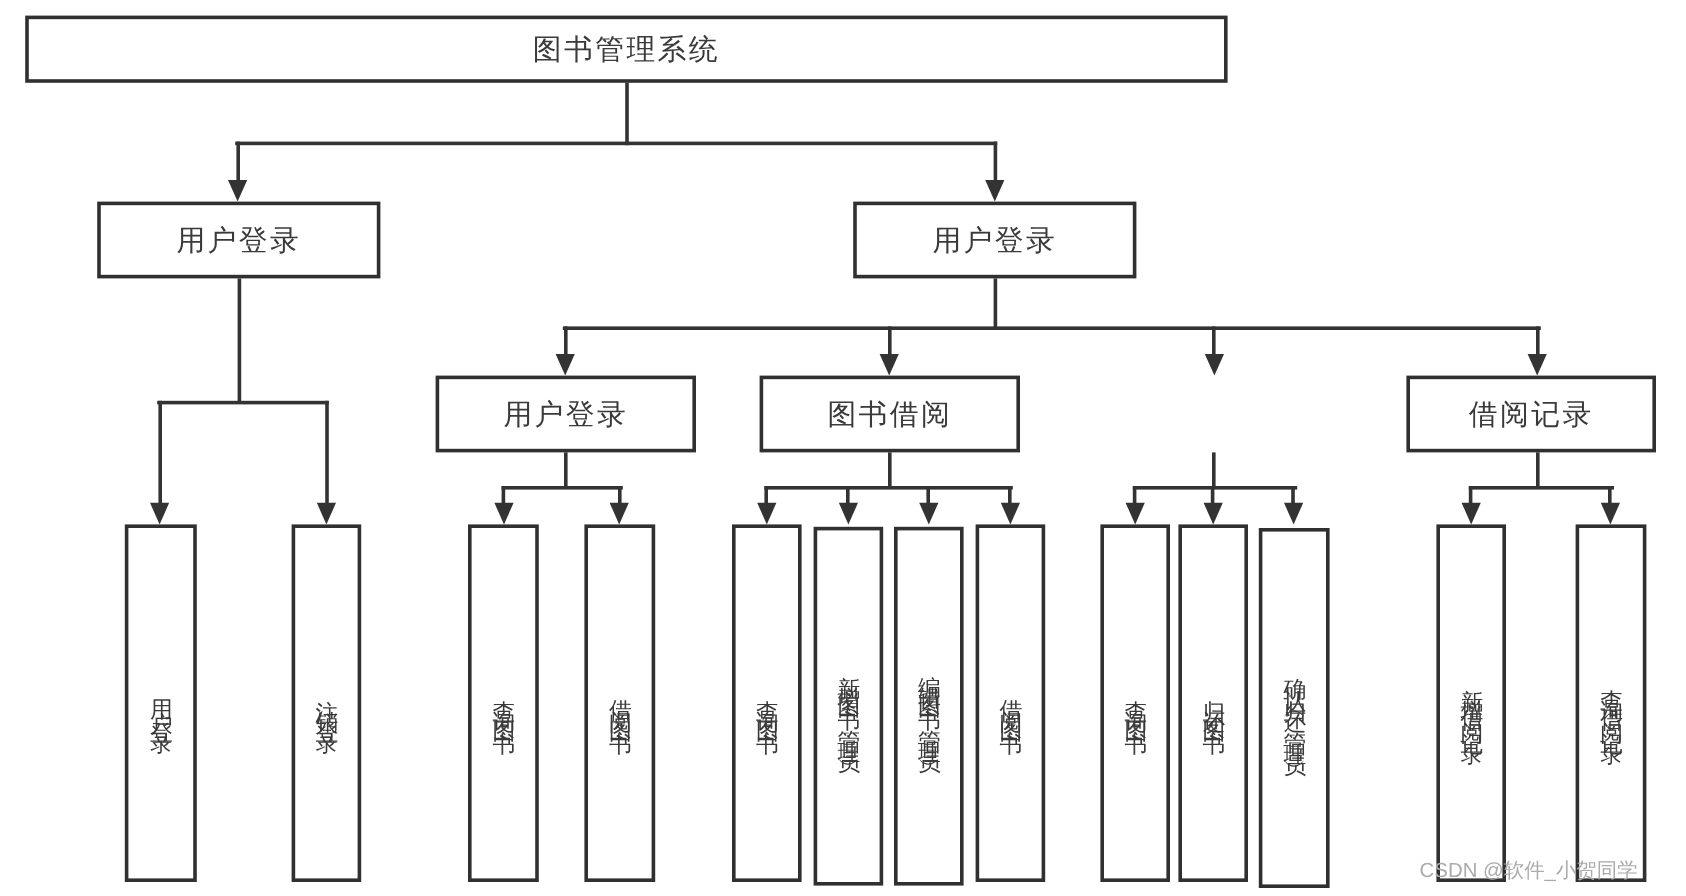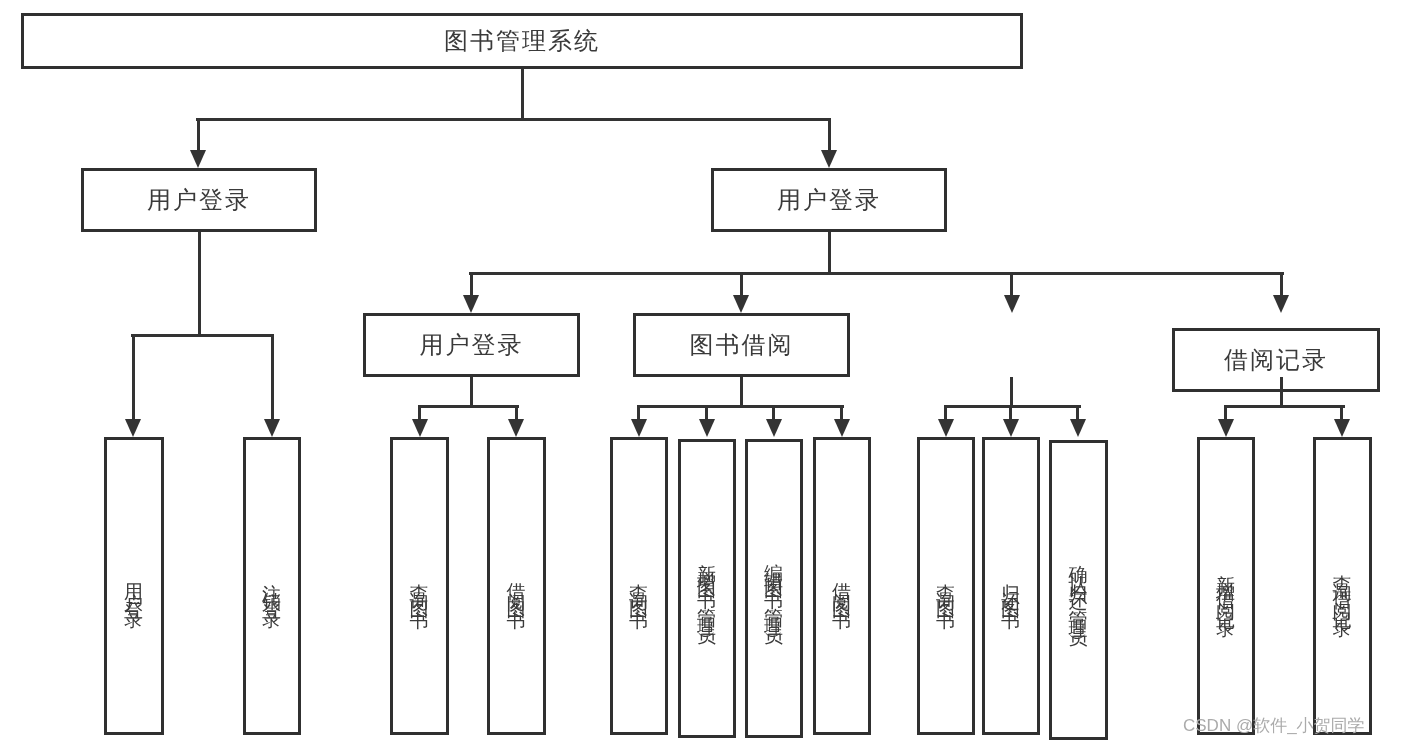--- a/index.html
+++ b/index.html
@@ -78,21 +78,21 @@
   <div class="ar" style="left:1004px; top:295px;"></div>
   <div class="vl" style="left:1280px; top:272px; height:24px;"></div>
   <div class="ar" style="left:1273px; top:295px;"></div>
 
   <div class="box" style="left:363px; top:313px; width:217px; height:64px;">
     <span>用户登录</span>
   </div>
   <div class="box" style="left:633px; top:313px; width:217px; height:64px;">
     <span>图书借阅</span>
   </div>
-  <div class="box" style="left:1172px; top:328px; width:208px; height:64px;text-align:right;">
+  <div class="box" style="left:1172px; top:313px; width:208px; height:64px;text-align:right;">
     <span>借阅记录</span>
   </div>
 
   <div class="vl" style="left:470px; top:377px; height:30px;"></div>
   <div class="hl" style="left:418px; top:405px; width:101px;"></div>
   <div class="vl" style="left:418px; top:405px; height:16px;"></div>
   <div class="ar" style="left:412px; top:419px;"></div>
   <div class="vl" style="left:515px; top:405px; height:16px;"></div>
   <div class="ar" style="left:508px; top:419px;"></div>
 

